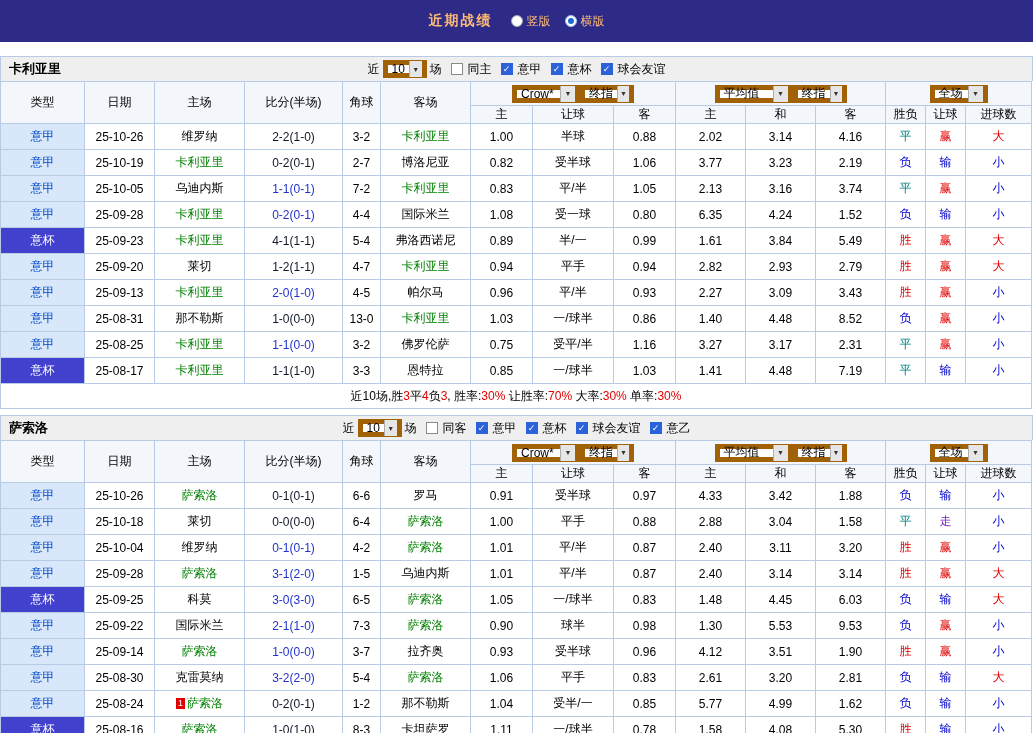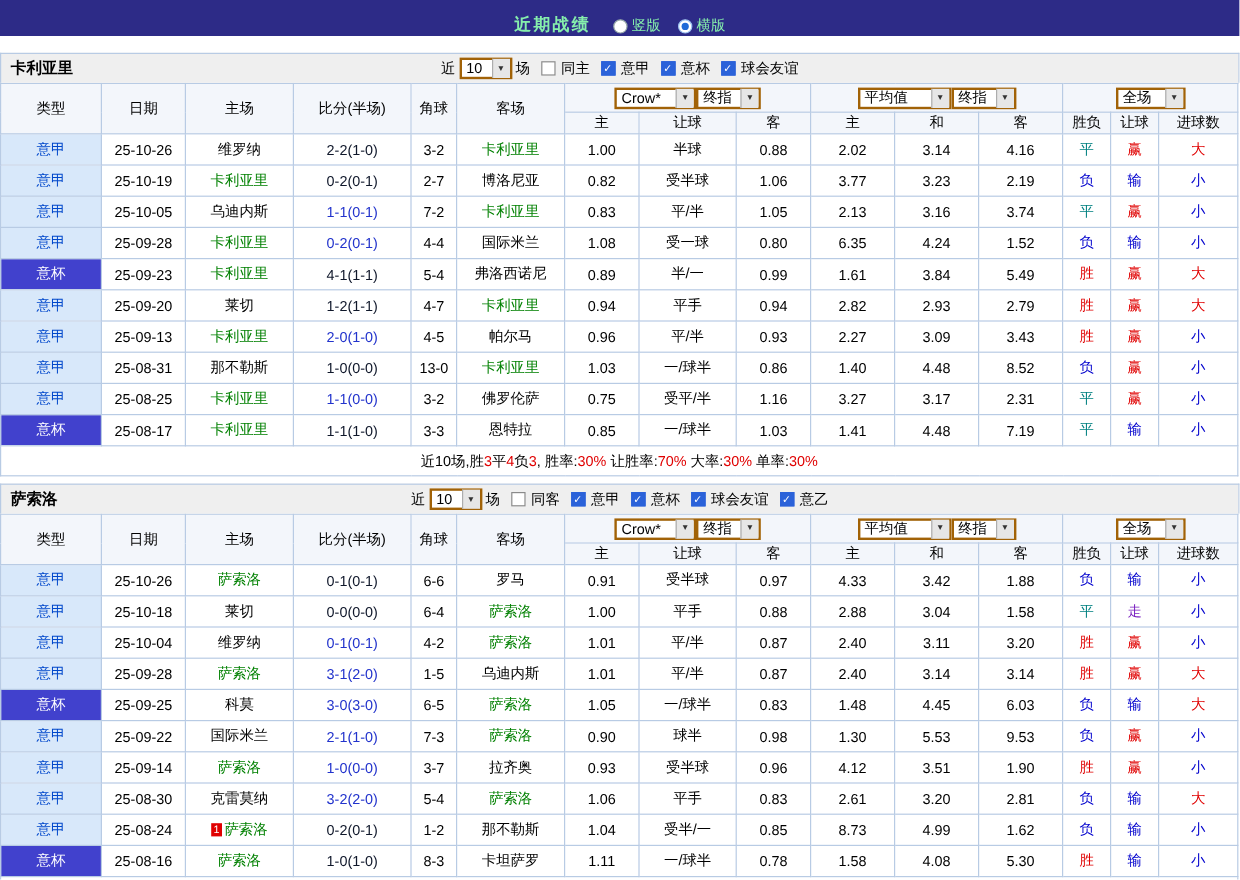--- a/index.html
+++ b/index.html
@@ -5,22 +5,22 @@
   * { box-sizing: border-box; }
   html,body { margin:0; padding:0; }
   body {
     width:1033px; height:733px; overflow:hidden;
     background:#fff; color:#000;
     font-family:"Liberation Sans","DejaVu Sans",sans-serif;
     font-size:12px;
   }
   
   .topbar {
-    height:30px; background:#2D2B87; color:#86efac;
-    display:flex; align-items:flex-end; justify-content:center; gap:18px;
+    height:42px; background:#2D2B87; color:#fdba74;
+    display:flex; align-items:center; justify-content:center; gap:18px;
   }
   .tb-title { font-size:14px; font-weight:bold; letter-spacing:2px; }
   .tb-radios { display:flex; align-items:center; gap:14px; }
   .radio-wrap { display:inline-flex; align-items:center; gap:4px; cursor:pointer; }
   .radio {
     width:12px; height:12px; border-radius:50%; background:#fff;
     border:1px solid #9aa; position:relative; display:inline-block;
   }
   .radio.sel { border-color:#9cc2f0; }
   .radio.sel::after {
@@ -32,21 +32,21 @@
   .block + .block { margin-top:6px; }
   .team-bar {
     position:relative; height:25px; background:#efefef;
     border:1px solid #B8CBE4; border-bottom:none;
     display:flex; align-items:center; justify-content:center;
   }
   .team-name { position:absolute; left:8px; font-size:13px; font-weight:bold; }
   .flt { display:inline-flex; align-items:center; gap:3px; }
   .sel-box {
     display:inline-flex; align-items:center; justify-content:space-between;
-    border:2px solid #a16207; background:#fff; height:18px;
+    border:5px solid #a16207; background:#fff; height:18px;
     padding-left:4px; cursor:pointer; vertical-align:middle;
   }
   .sel-arrow {
     width:15px; height:16px; margin-left:4px;
     display:inline-flex; align-items:center; justify-content:center;
     background:#e6e6e6; border-left:1px solid #adadad;
     font-size:7px; color:#333;
   }
   .cb {
     width:12px; height:12px; border:1px solid #8a8a8a; background:#fff;
@@ -575,21 +575,21 @@
             <tr>
               <td class="t-league">意甲</td>
               <td>25-08-24</td>
               <td><span class="redcard">1</span><span class="green">萨索洛</span></td>
               <td class="s-red">0-2(0-1)</td>
               <td>1-2</td>
               <td><span class="">那不勒斯</span></td>
               <td>1.04</td>
               <td>受半/一</td>
               <td>0.85</td>
-              <td>8.73</td>
+              <td>5.77</td>
               <td>4.99</td>
               <td>1.62</td>
               <td class="v-blue">负</td>
               <td class="v-blue">输</td>
               <td class="v-blue">小</td>
             </tr>
             <tr>
               <td class="t-cup">意杯</td>
               <td>25-08-16</td>
               <td><span class="green">萨索洛</span></td>

